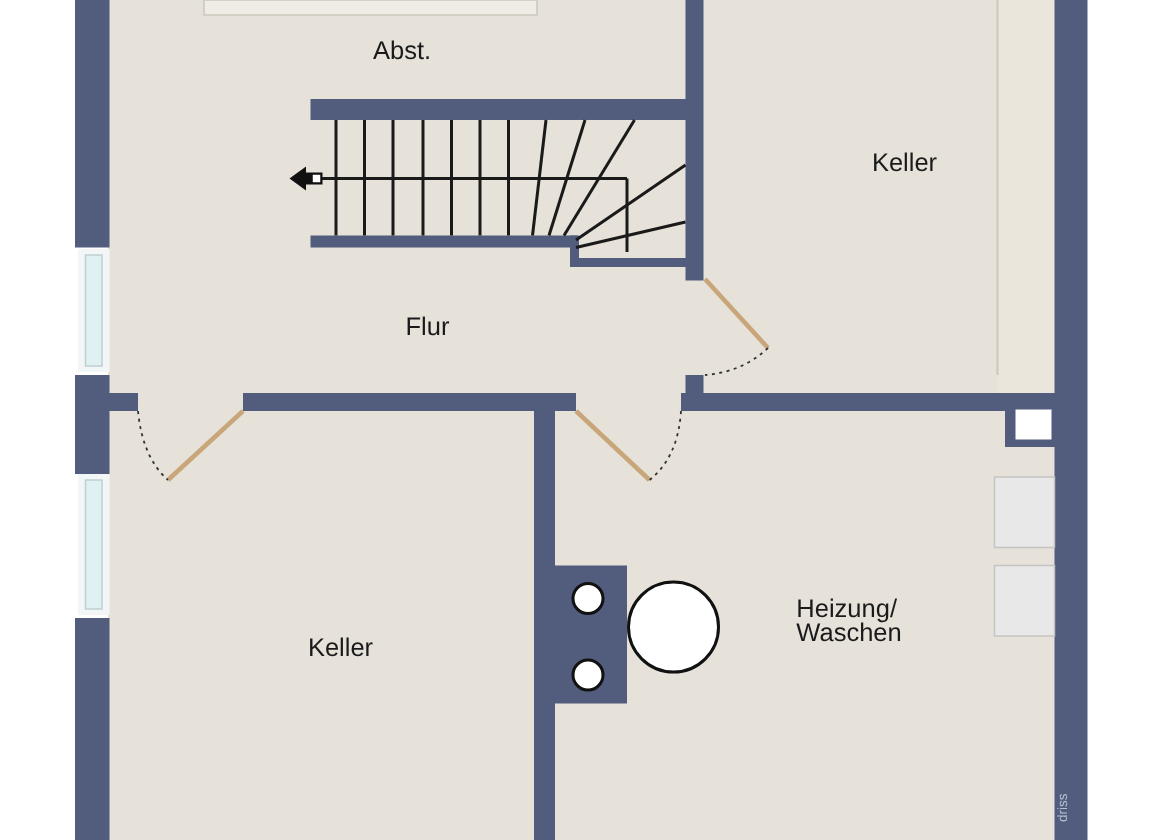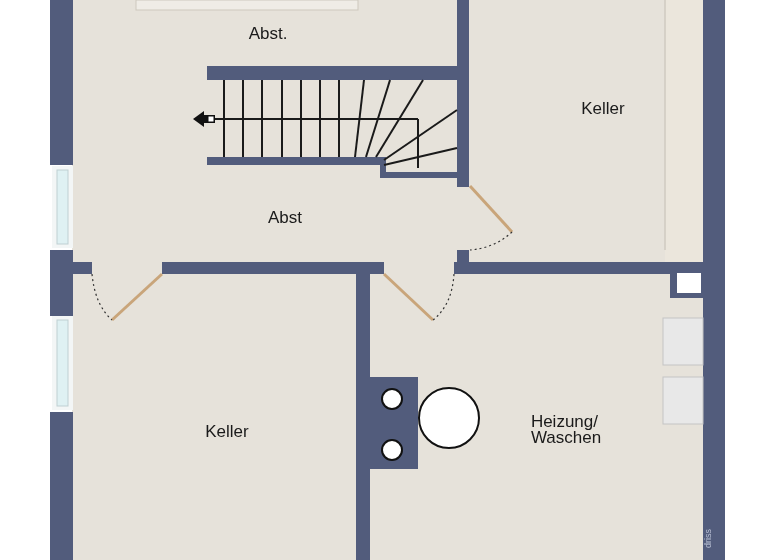--- a/index.html
+++ b/index.html
@@ -83,17 +83,17 @@
     <path d="M92 274 Q95 305 112 320" stroke="#333" stroke-width="1.2" stroke-dasharray="2,3" fill="none"></path>
   </g>
   <g>
     <line x1="384" y1="274" x2="433" y2="320" stroke="#c9a57a" stroke-width="3"></line>
     <path d="M454 274 Q452 305 433 320" stroke="#333" stroke-width="1.2" stroke-dasharray="2,3" fill="none"></path>
   </g>
 </svg>
 
 <div class="label" style="left:268px;top:34px;">Abst.</div>
 <div class="label" style="left:603px;top:109px;">Keller</div>
-<div class="label" style="left:285px;top:218px;">Abst</div>
+<div class="label" style="left:285px;top:218px;">Flur</div>
 <div class="label" style="left:227px;top:432px;">Keller</div>
-<div class="label" style="left:566px;top:414px;margin-top:16px;">Heizung/
+<div class="label" style="left:566px;top:414px;">Heizung/
 Waschen</div>
 <div class="watermark">driss</div>
 
 </body></html>

